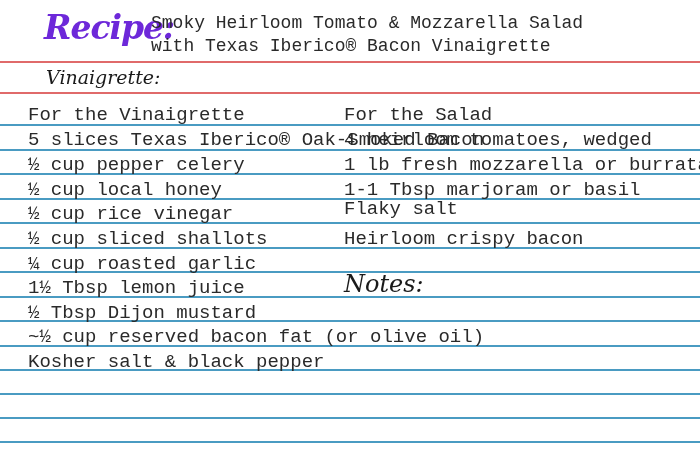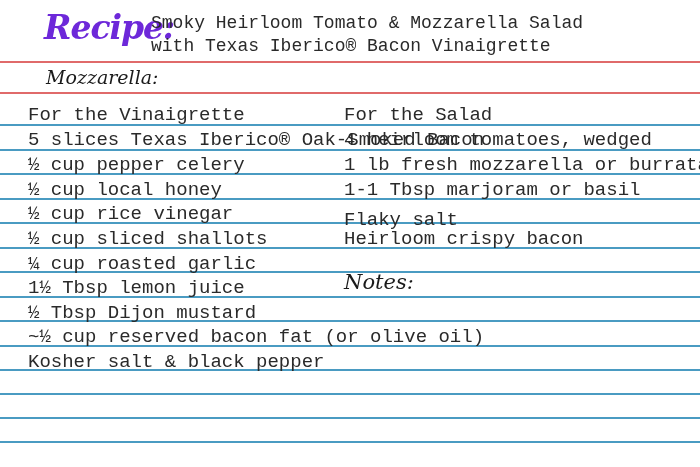--- a/index.html
+++ b/index.html
@@ -3,34 +3,34 @@
 <meta charset="utf-8">
 <style>
   html, body { margin:0; padding:0; }
   body { width:700px; height:467px; background:#ffffff; position:relative; overflow:hidden; font-family:"DejaVu Serif", serif; color:#222; }
   .recipe-label { position:absolute; left:44px; top:8px; font-family:"DejaVu Serif", serif; font-style:italic; font-weight:bold; font-size:33px; color:#6d28d9; letter-spacing:-1px; }
   .title { position:absolute; left:151px; top:12px; font-family:"Liberation Mono", monospace; font-size:18px; line-height:23px; color:#2a2a2a; }
   .red-line { position:absolute; left:0; width:700px; height:2px; background:#e06a6a; }
   .ing-label { position:absolute; left:46px; top:66px; font-family:"DejaVu Serif", serif; font-style:italic; font-size:19px; color:#1a1a1a; }
   .blue-line { position:absolute; left:0; width:700px; height:2px; background:#4a9bc2; }
   .item { position:absolute; font-family:"Liberation Mono", monospace; font-size:19px; color:#2a2a2a; white-space:nowrap; }
-  .notes-label { position:absolute; left:344px; top:270px; font-family:"DejaVu Serif", serif; font-style:italic; font-size:21px; color:#1a1a1a; }
+  .notes-label { position:absolute; left:344px; top:270px; font-family:"DejaVu Serif", serif; font-style:italic; font-size:24px; color:#1a1a1a; }
 </style>
 </head>
 <body>
 
 <div>
   <div class="recipe-label">Recipe:</div>
   <div class="title">
     <div>Smoky Heirloom Tomato &amp; Mozzarella Salad</div>
     <div>with Texas Iberico® Bacon Vinaigrette</div>
   </div>
 
   <div class="red-line" style="top:61px"></div>
-  <div class="ing-label">Mozzarella:</div>
+  <div class="ing-label">Vinaigrette:</div>
   <div class="red-line" style="top:92px"></div>
 
   <div class="blue-line" style="top:124px"></div>
   <div class="blue-line" style="top:149px"></div>
   <div class="blue-line" style="top:173px"></div>
   <div class="blue-line" style="top:198px"></div>
   <div class="blue-line" style="top:222px"></div>
   <div class="blue-line" style="top:247px"></div>
   <div class="blue-line" style="top:271px"></div>
   <div class="blue-line" style="top:296px"></div>
@@ -50,17 +50,17 @@
   <div class="item" style="left:28px; top:253px">¼ cup roasted garlic</div>
   <div class="item" style="left:28px; top:277px">1½ Tbsp lemon juice</div>
   <div class="item" style="left:28px; top:302px">½ Tbsp Dijon mustard</div>
   <div class="item" style="left:28px; top:326px">~½ cup reserved bacon fat (or olive oil)</div>
   <div class="item" style="left:28px; top:351px">Kosher salt &amp; black pepper</div>
 
   <div class="item" style="left:344px; top:104px">For the Salad</div>
   <div class="item" style="left:344px; top:129px">4 heirloom tomatoes, wedged</div>
   <div class="item" style="left:344px; top:154px">1 lb fresh mozzarella or burrata, torn or sliced</div>
   <div class="item" style="left:344px; top:179px">1-1 Tbsp marjoram or basil</div>
-  <div class="item" style="left:344px; top:209px">Flaky salt</div>
+  <div class="item" style="left:344px; top:198px">Flaky salt</div>
   <div class="item" style="left:344px; top:228px">Heirloom crispy bacon</div>
 
   <div class="notes-label">Notes:</div>
 </div>
 
 </body></html>

